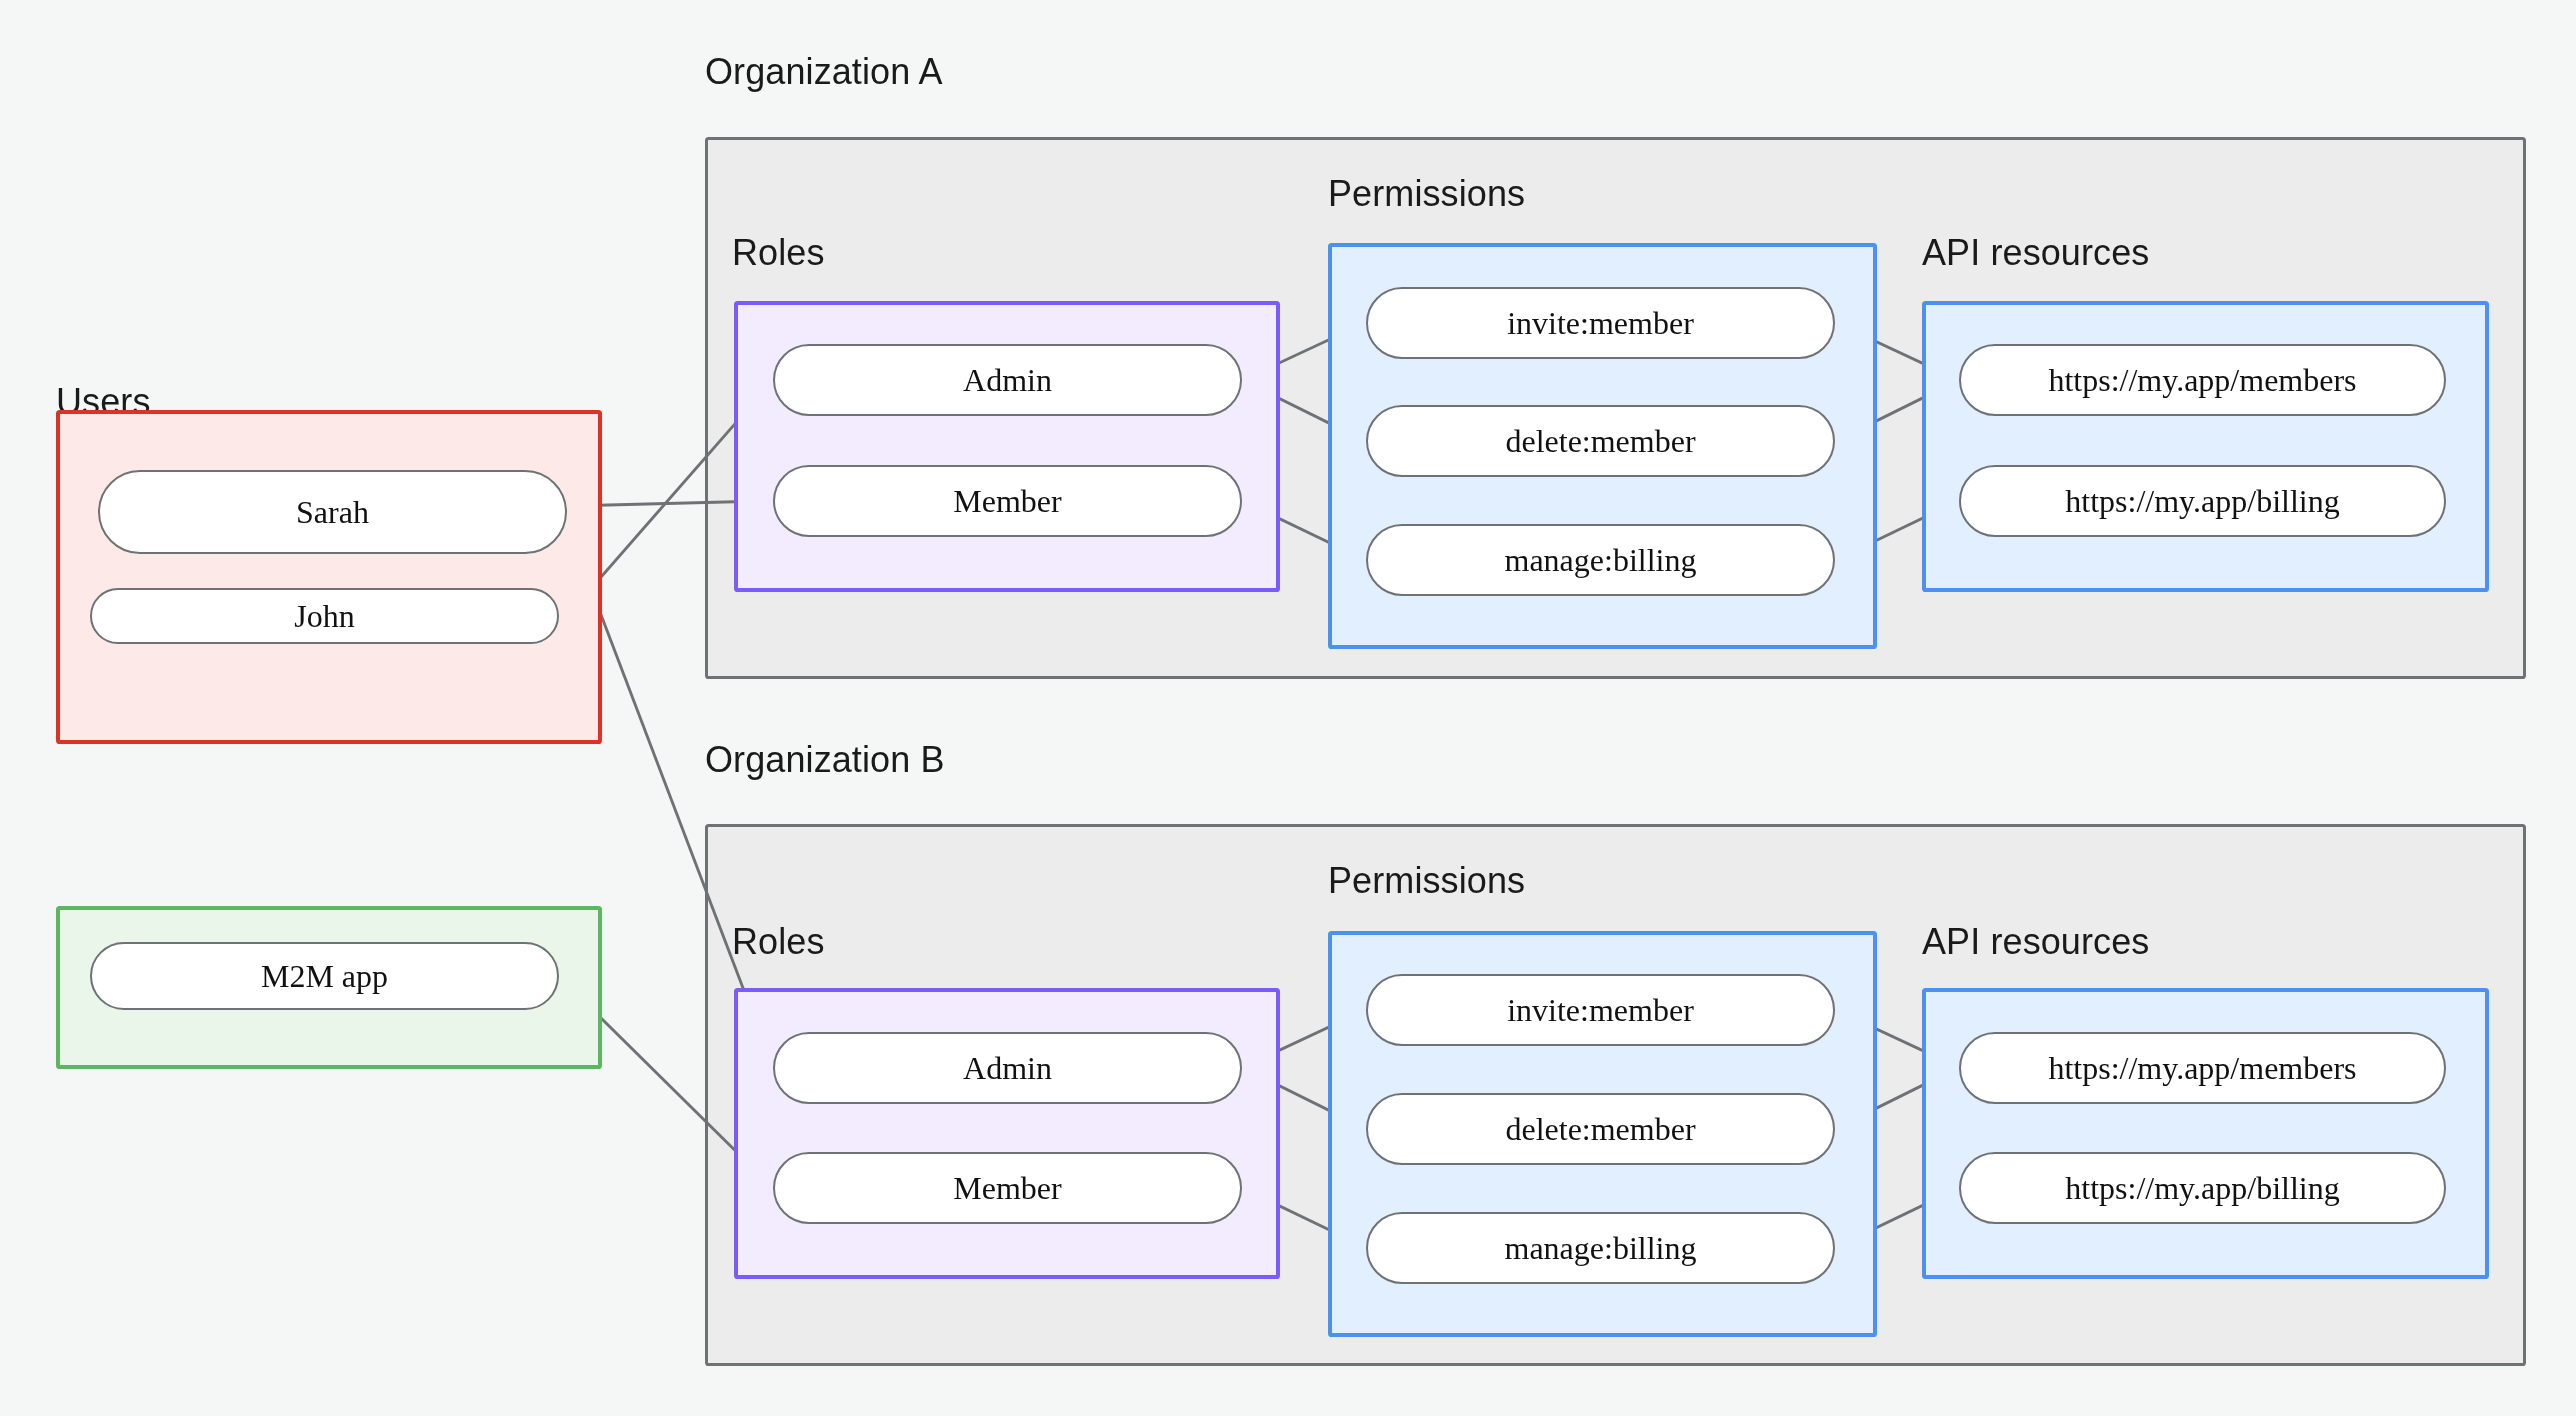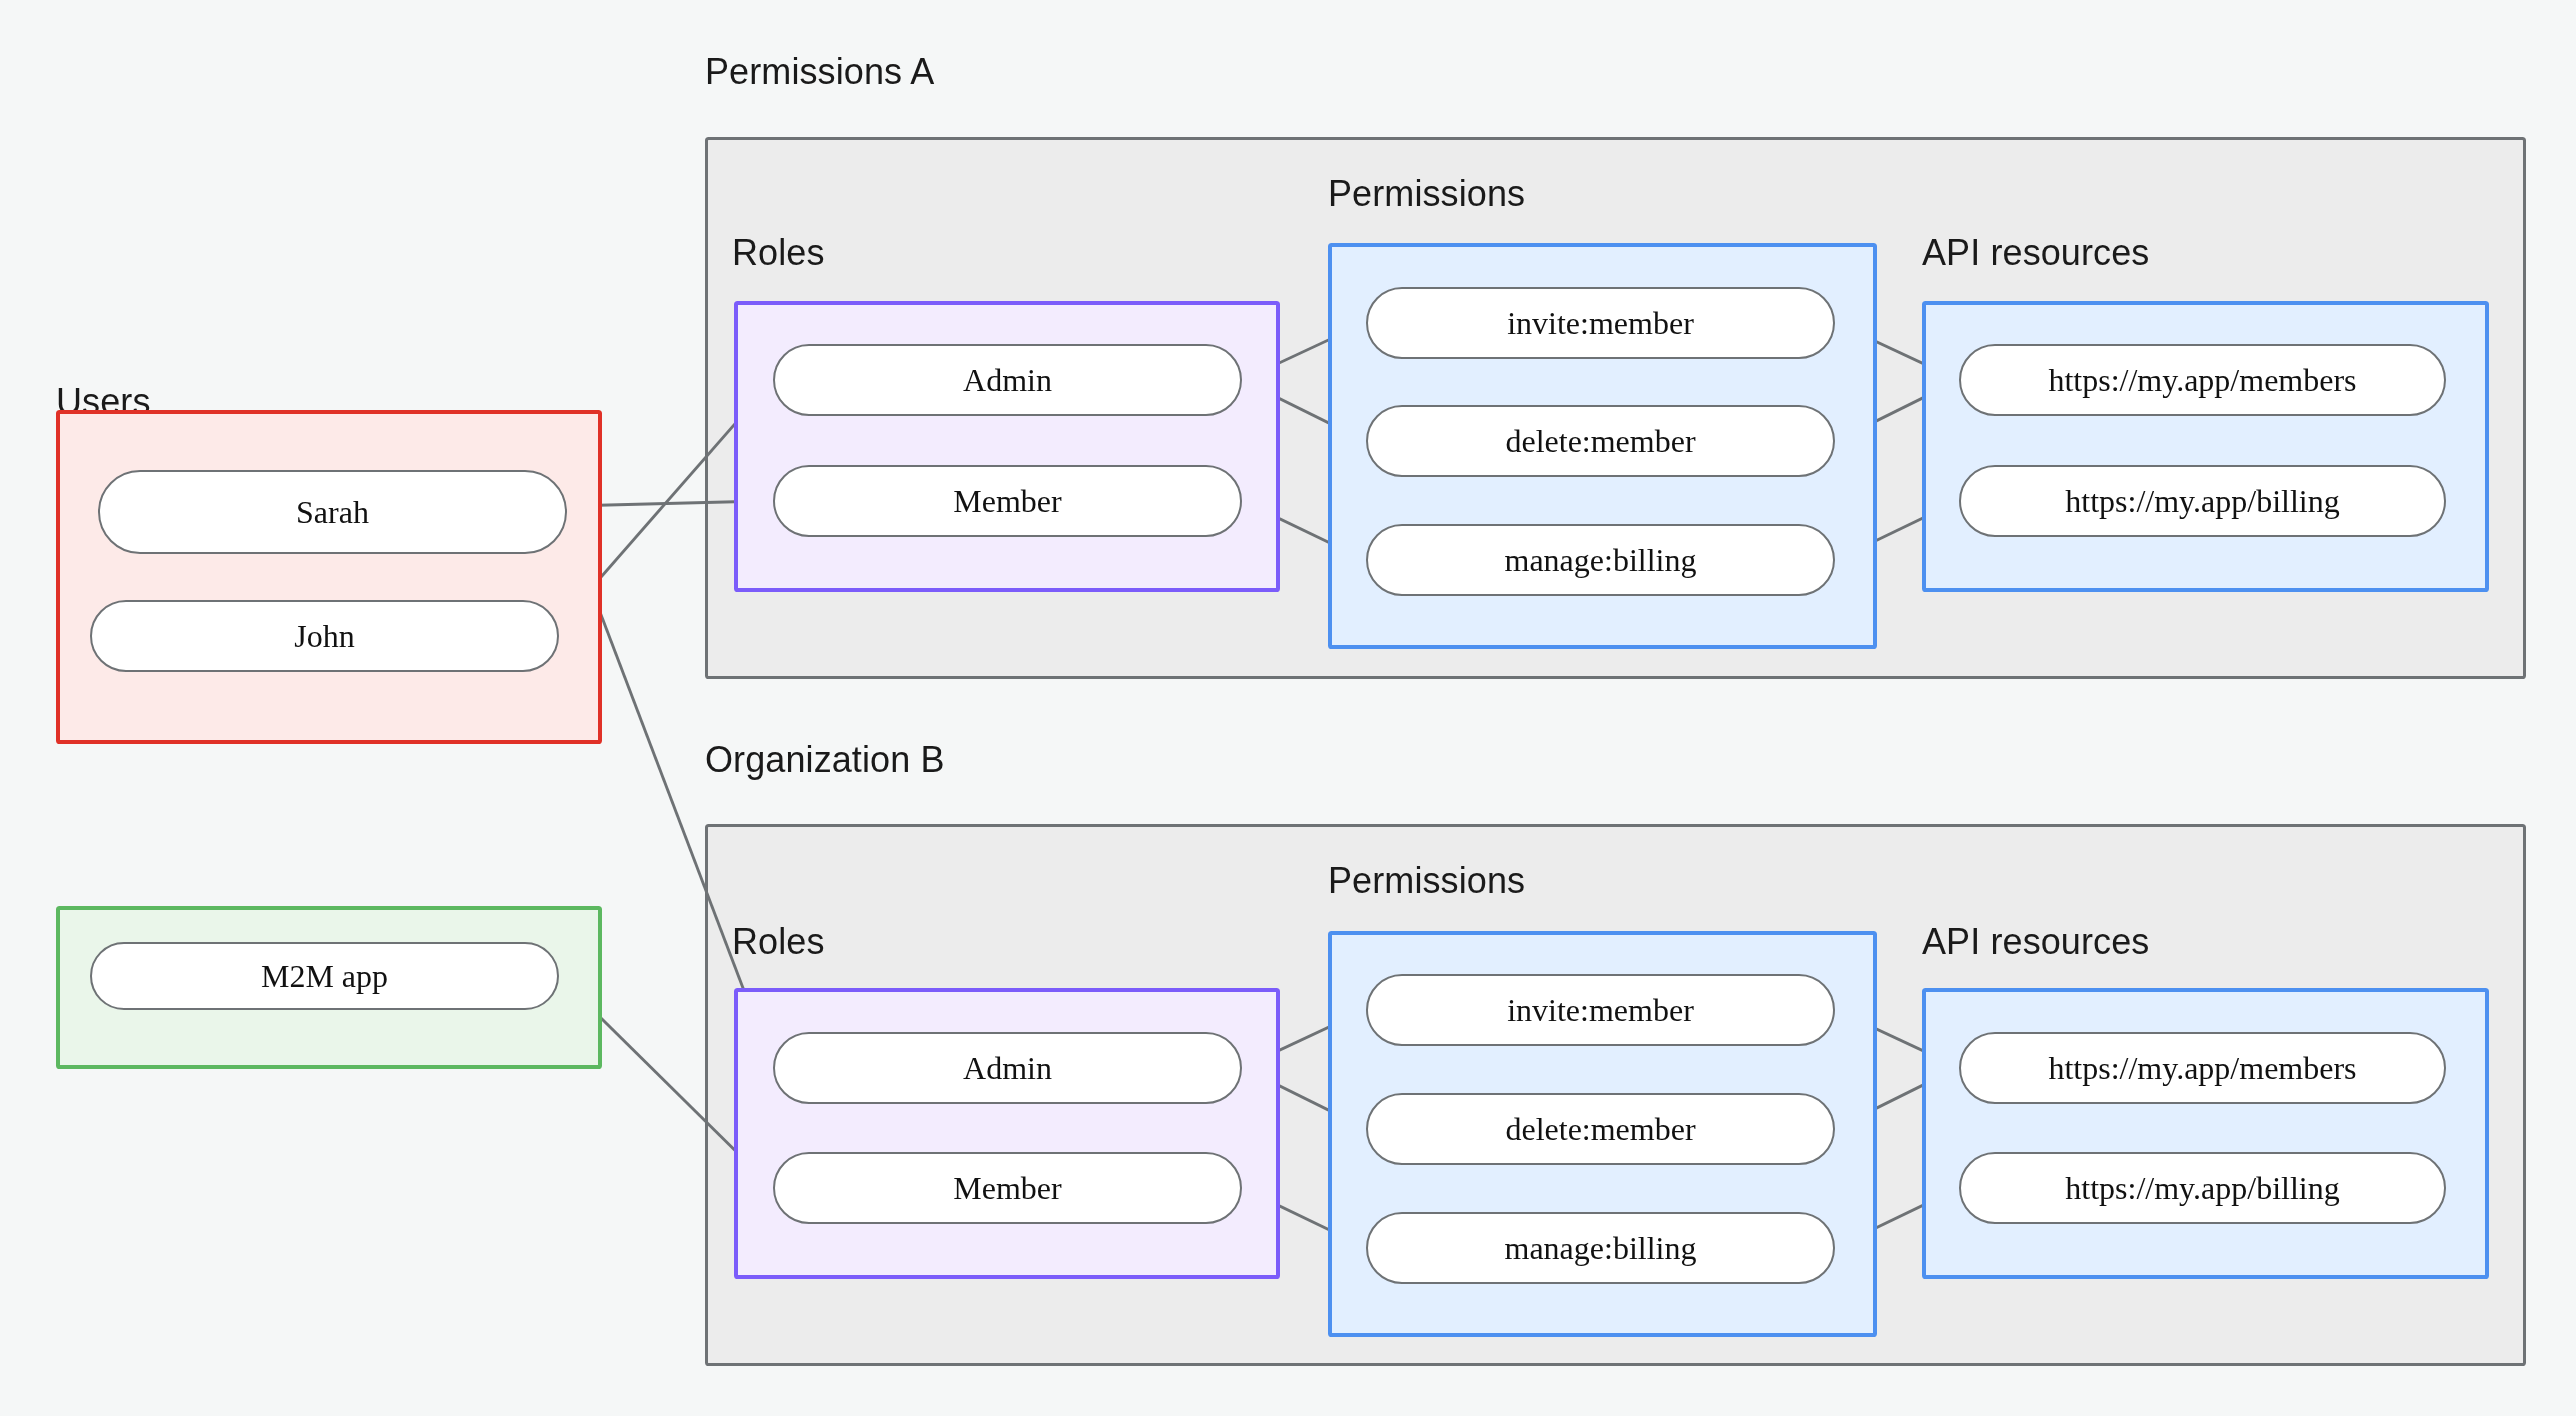--- a/index.html
+++ b/index.html
@@ -86,40 +86,40 @@
   }
 </style>
 </head>
 <body>
 
 <div id="stage">
 
   <div class="sec-label" style="left:56px; top:335px;margin-top:46px;">Users</div>
 
 
-  <div class="sec-label" style="left:705px; top:51px;">Permissions A</div>
+  <div class="sec-label" style="left:705px; top:51px;">Organization A</div>
 
   <div class="sec-label" style="left:705px; top:739px;">Organization B</div>
 
   <div class="sec-label" style="left:732px; top:232px;">Roles</div>
   <div class="sec-label" style="left:1328px; top:173px;">Permissions</div>
   <div class="sec-label" style="left:1922px; top:232px;">API resources</div>
 
   <div class="sec-label" style="left:732px; top:921px;">Roles</div>
   <div class="sec-label" style="left:1328px; top:860px;">Permissions</div>
   <div class="sec-label" style="left:1922px; top:921px;">API resources</div>
 
   <div class="org-box" style="left:705px; top:137px; width:1815px; height:536px;"></div>
   <div class="org-box" style="left:705px; top:824px; width:1815px; height:536px;"></div>
 
   <div class="group-box group-users" style="left:56px; top:410px; width:538px; height:326px;"></div>
   <div class="pill" style="left:98px; top:470px; width:469px; height:84px;">
     <span>Sarah</span>
   </div>
-  <div class="pill" style="left:90px; top:588px; width:469px; height:72px;margin-top:12px;">
+  <div class="pill" style="left:90px; top:588px; width:469px; height:56px;">
     <span>John</span>
   </div>
 
   <div class="group-box group-m2m" style="left:56px; top:906px; width:538px; height:155px;"></div>
   <div class="pill" style="left:90px; top:942px; width:469px; height:68px;">
     <span>M2M app</span>
   </div>
 
   <div class="group-box group-roles" style="left:734px; top:301px; width:538px; height:283px;"></div>
   <div class="pill" style="left:773px; top:344px; width:469px; height:72px;">

